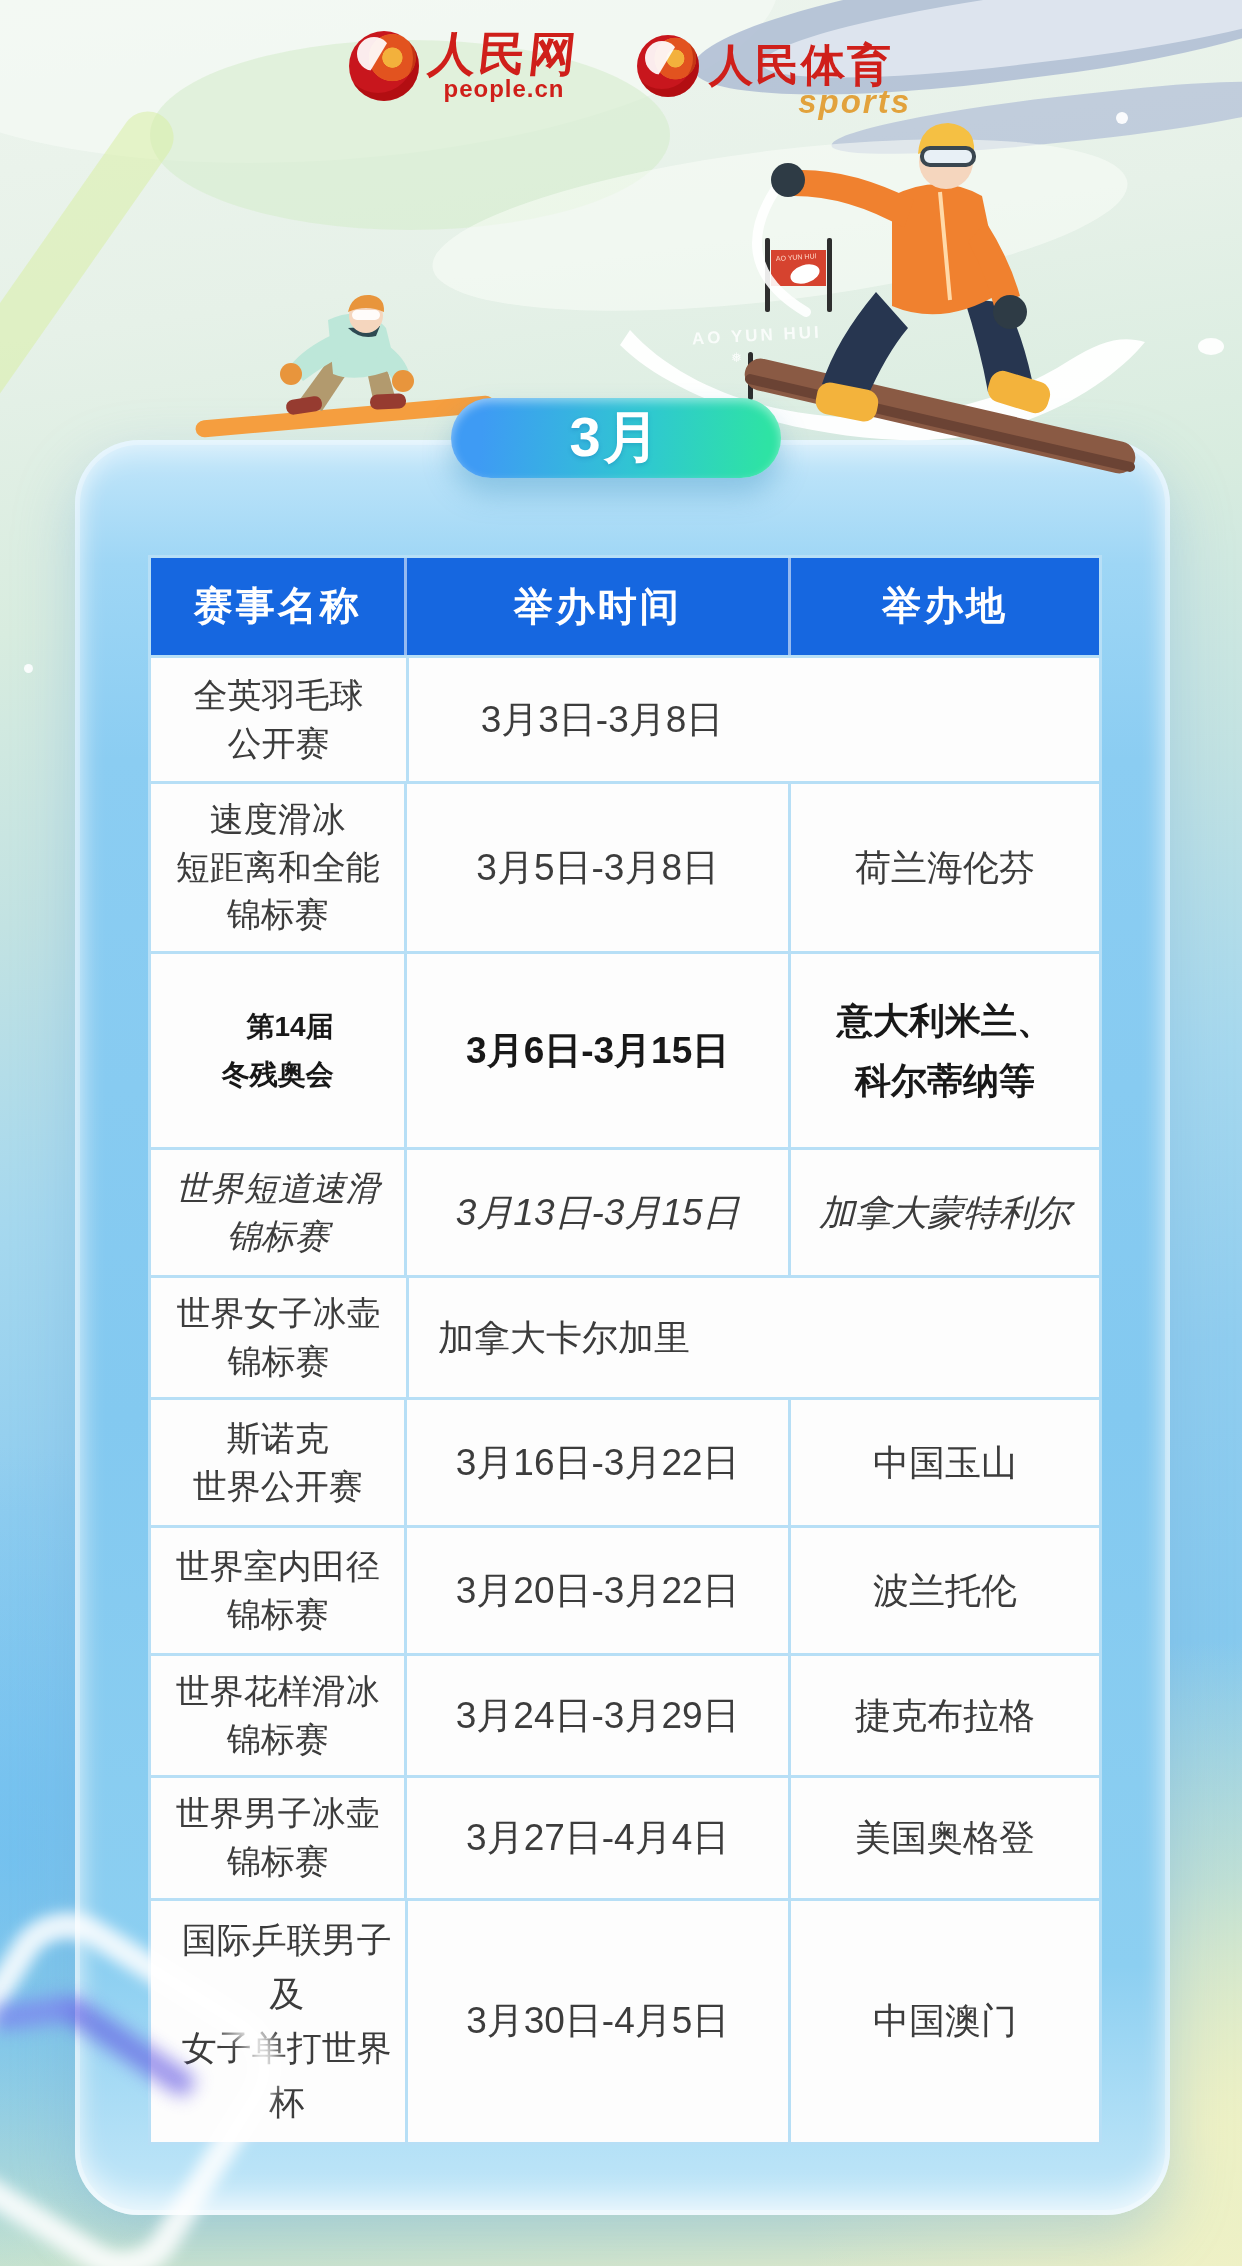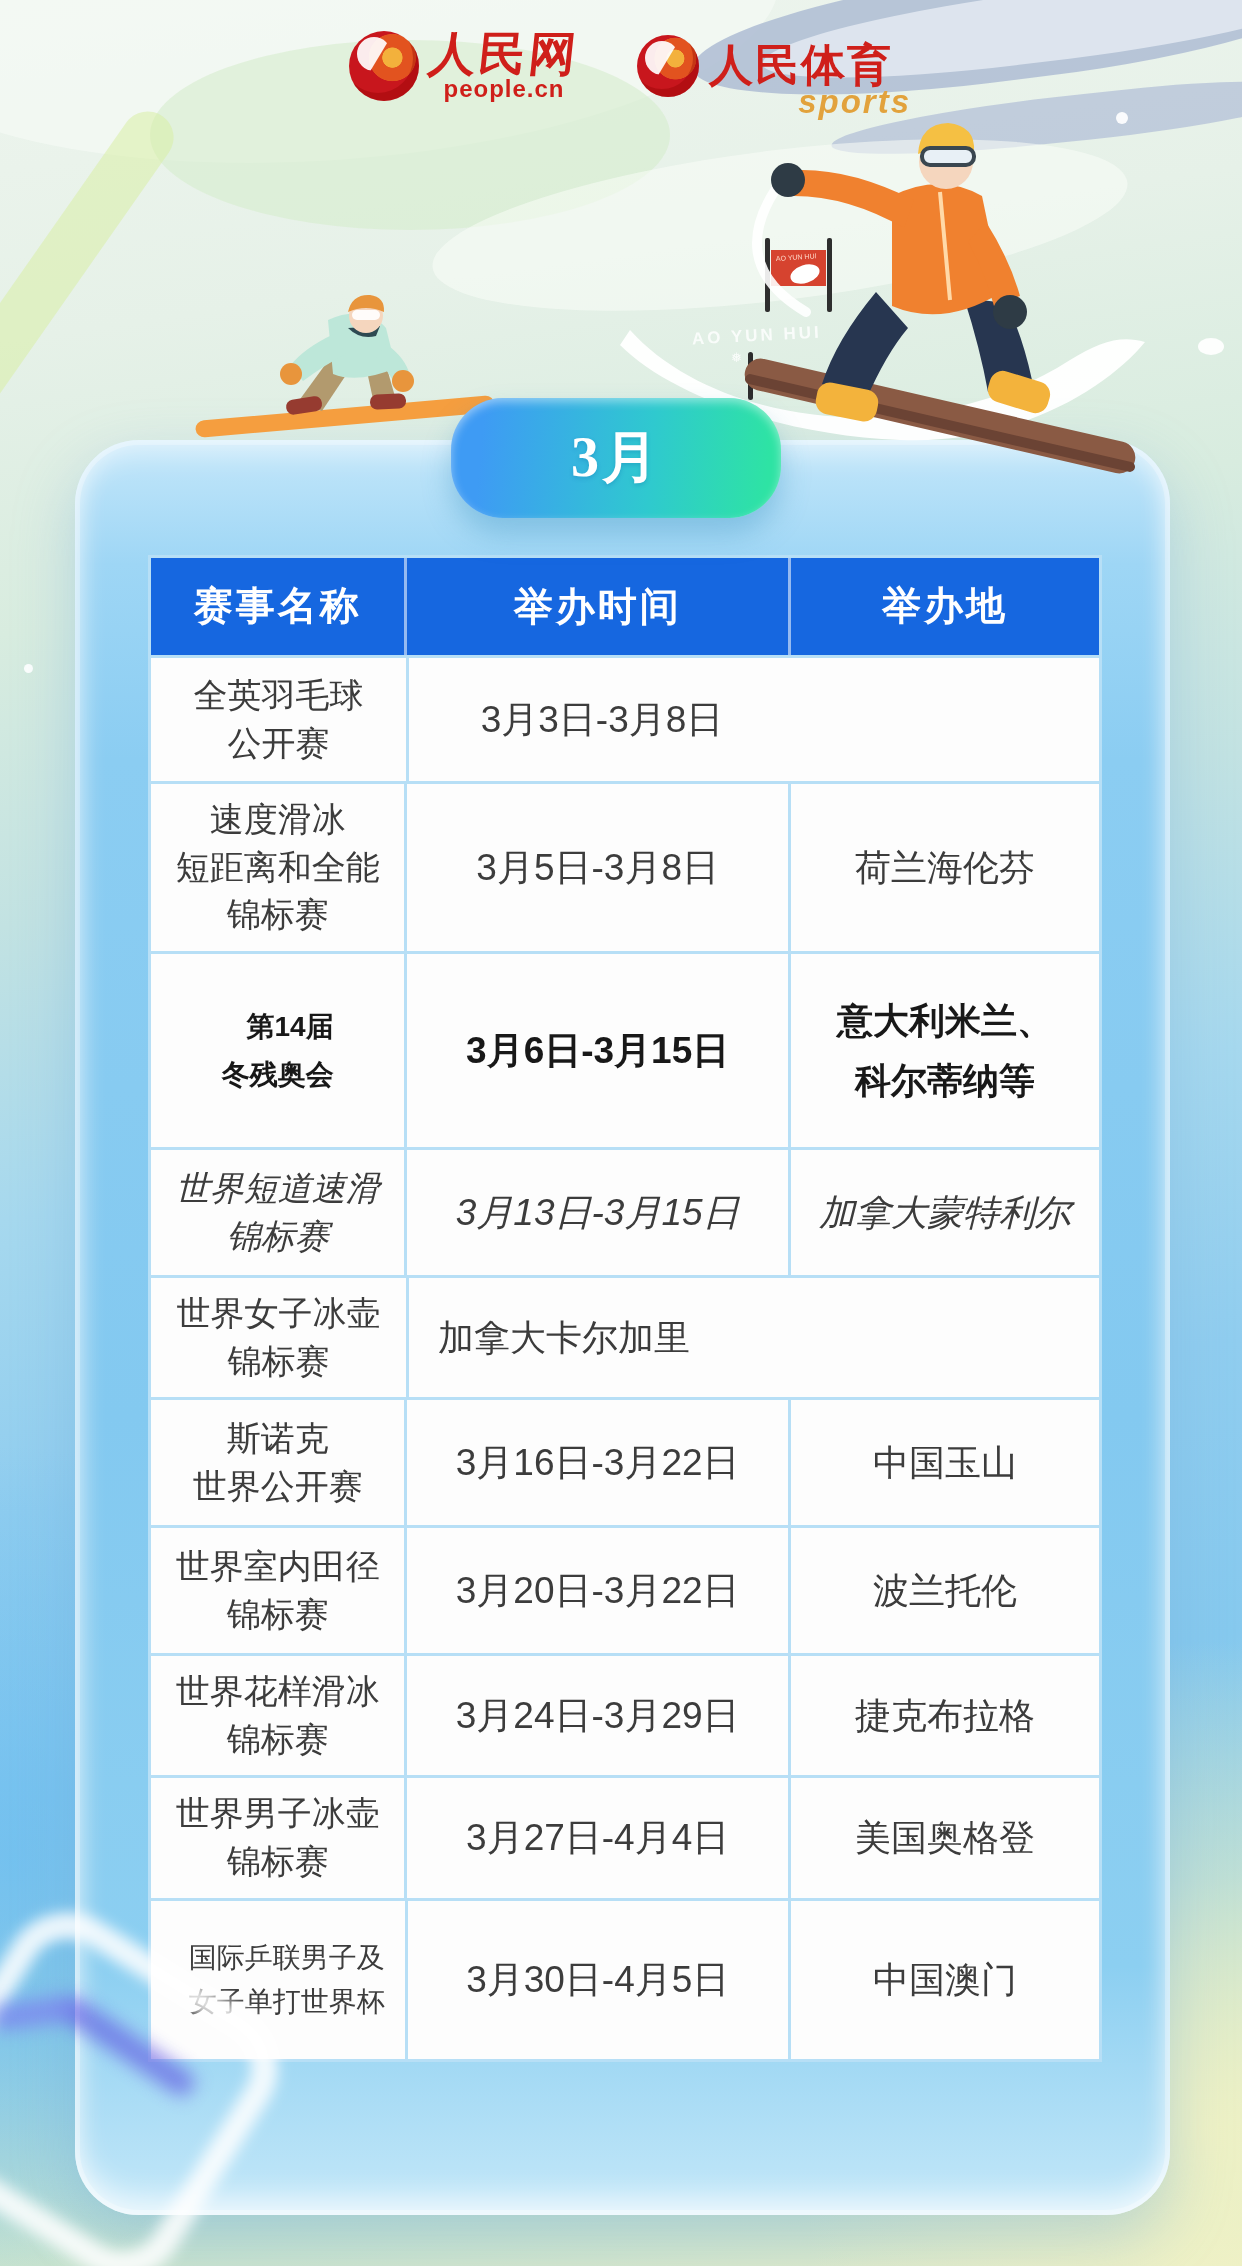--- a/index.html
+++ b/index.html
@@ -47,25 +47,24 @@
   .logo-sports-latin{position:absolute;right:-18px;bottom:-26px;font-size:33px;font-weight:700;font-style:italic;color:#e2a23c;letter-spacing:2px;}
 
   
   .gate{position:absolute;left:763px;top:238px;}
   .bg-text{position:absolute;left:692px;top:326px;font-size:17px;letter-spacing:3px;color:rgba(255,255,255,.8);font-weight:700;transform:rotate(-3deg);}
   .bg-flake{position:absolute;left:731px;top:350px;font-size:13px;color:rgba(255,255,255,.85);}
   .mini-pole{position:absolute;left:748px;top:352px;width:5px;height:48px;background:#2c2c2c;border-radius:3px;}
 
   
   .pill{
-    position:absolute;left:451px;top:398px;width:330px;height:120px;border-radius:52px;
+    position:absolute;left:451px;top:398px;width:330px;height:80px;border-radius:52px;
     background:linear-gradient(95deg,var(--pill-blue,#3E9BF4) 10%,#2fc9cf 60%,var(--pill-green,#2EE3A4) 95%);
     display:flex;align-items:center;justify-content:center;z-index:6;
     box-shadow:0 16px 28px rgba(50,140,190,.35), inset 0 4px 10px rgba(255,255,255,.45);
-    font-family:Liberation Serif, serif;
   }
   .pill-label{color:#fff;font-size:56px;font-weight:700;letter-spacing:3px;text-shadow:0 2px 4px rgba(0,90,160,.25);}
 
   
   .card{
     position:absolute;left:75px;top:440px;width:1095px;height:1775px;border-radius:64px;z-index:2;
     background:linear-gradient(180deg,#c4e7fa 0%,#9ed6f5 7%,#8bcdf2 18%,#83c9f0 55%,#8ccff1 86%,#c0e6f8 99%);
     box-shadow:
       inset 0 0 0 5px rgba(255,255,255,.28),
       inset 0 -16px 30px rgba(255,255,255,.75),
@@ -84,21 +83,21 @@
         border-right:3px solid var(--line,#B7DFF6);padding:12px 10px;color:var(--text-dark,#3C3C3C);}
   .cell:last-child{border-right:none;}
   .c-name {width:258px;font-size:34px;line-height:1.4;white-space:pre-line;font-weight:500;}
   .c-date {width:386px;font-size:37px;white-space:nowrap;font-weight:500;}
   .c-venue{width:310px;font-size:36px;line-height:1.5;white-space:pre-line;font-weight:500;}
   .t-head{background:var(--header-blue,#1667E0);border-bottom:3px solid var(--line,#B7DFF6);min-height:100px;}
   .t-head .cell{color:#fff;font-size:39px;font-weight:700;letter-spacing:3px;border-right-color:rgba(255,255,255,.55);}
   .t-row.bold .cell{font-weight:700;color:#181818;}
   .t-row.bold .c-name{font-size:28px;line-height:1.7;text-align:right;}
   .t-row.bold .c-venue{line-height:1.65;}
-  .c-name.small{font-size:28px;line-height:1.55;padding-left:28px;}
+  .c-name.small{font-size:35px;line-height:1.55;padding-left:28px;}
 
   
   .rider-small{position:absolute;left:180px;top:288px;z-index:5;}
   .rider-big{position:absolute;left:688px;top:100px;z-index:5;}
   .big-swoosh{position:absolute;left:600px;top:290px;z-index:4;}
 
   
   .crystal{
     position:absolute;left:-55px;top:1945px;width:300px;height:300px;z-index:4;
     border:26px solid rgba(255,255,255,.85);border-radius:64px;transform:rotate(32deg);

